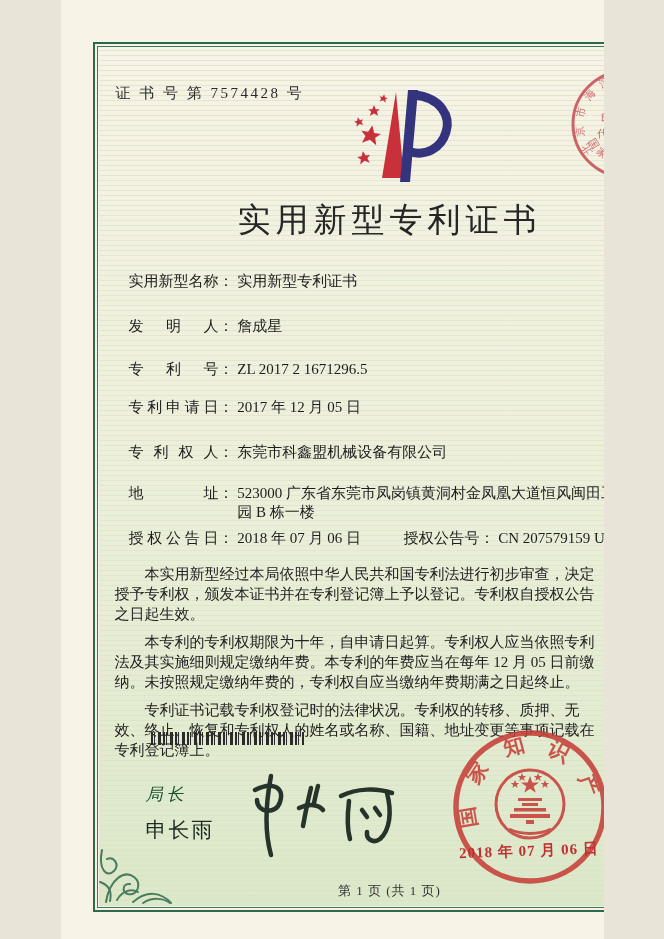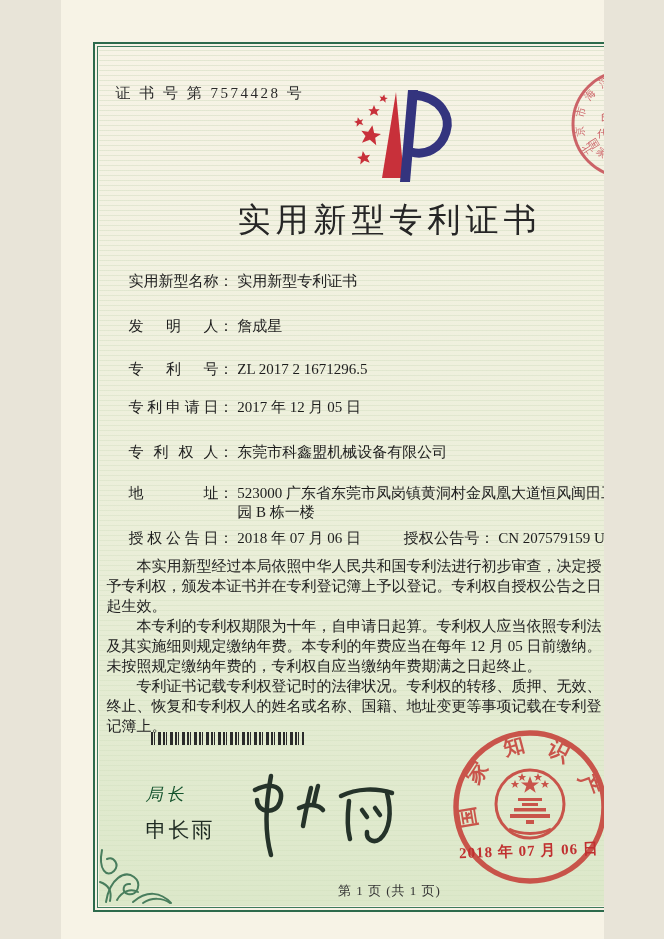--- a/index.html
+++ b/index.html
@@ -17,21 +17,21 @@
   .cert-no{left:55px;top:84px;font-size:15px;letter-spacing:2.5px;color:#2a2a2a;}
   .title{left:32px;top:180px;width:594px;text-align:center;font-size:33px;letter-spacing:5px;color:#262626;margin-top:18px;}
   .fields{left:68px;top:264px;width:520px;font-size:15px;color:#1d1d1d;}
   .f-row{position:absolute;left:0;width:520px;}
   .f-label{display:inline-block;width:90px;text-align:justify;text-align-last:justify;vertical-align:top;}
   .f-colon{display:inline-block;vertical-align:top;}
   .f-value{display:inline-block;width:395px;vertical-align:top;line-height:19px;}
   .f-pair2{position:absolute;left:275px;top:0;}
   .f-pair2 .f-label{width:76px;}
   .paras{left:46px;top:556px;width:508px;font-size:15px;line-height:20px;color:#222;}
-  .paras p{margin:0;text-indent:2em;}
+  .paras p{margin:8px;text-indent:2em;}
   .barcode{left:90px;top:732px;width:153px;height:13px;
     background:repeating-linear-gradient(90deg,#2b2b2b 0 2px,rgba(0,0,0,0) 2px 3px,#2b2b2b 3px 4px,rgba(0,0,0,0) 4px 7px,#2b2b2b 7px 10px,rgba(0,0,0,0) 10px 12px);}
   .sig-title{left:85px;top:783px;font-size:17px;letter-spacing:4px;color:#14532d;font-family:"Liberation Sans","DejaVu Sans",sans-serif;font-style:italic;}
   .sig-name{left:85px;top:816px;font-size:21px;letter-spacing:2px;color:#1e2a22;font-family:"Liberation Sans","DejaVu Sans",sans-serif;}
   .seal-date{left:398px;top:841px;width:180px;font-size:15px;letter-spacing:1px;color:#c03030;transform:rotate(-2deg);font-weight:bold;}
   .footer{left:32px;top:882px;width:594px;text-align:center;font-size:13px;letter-spacing:1px;color:#333;}
   svg text{font-family:"Liberation Serif","DejaVu Serif",serif;}
 </style>
 </head>
 <body>

